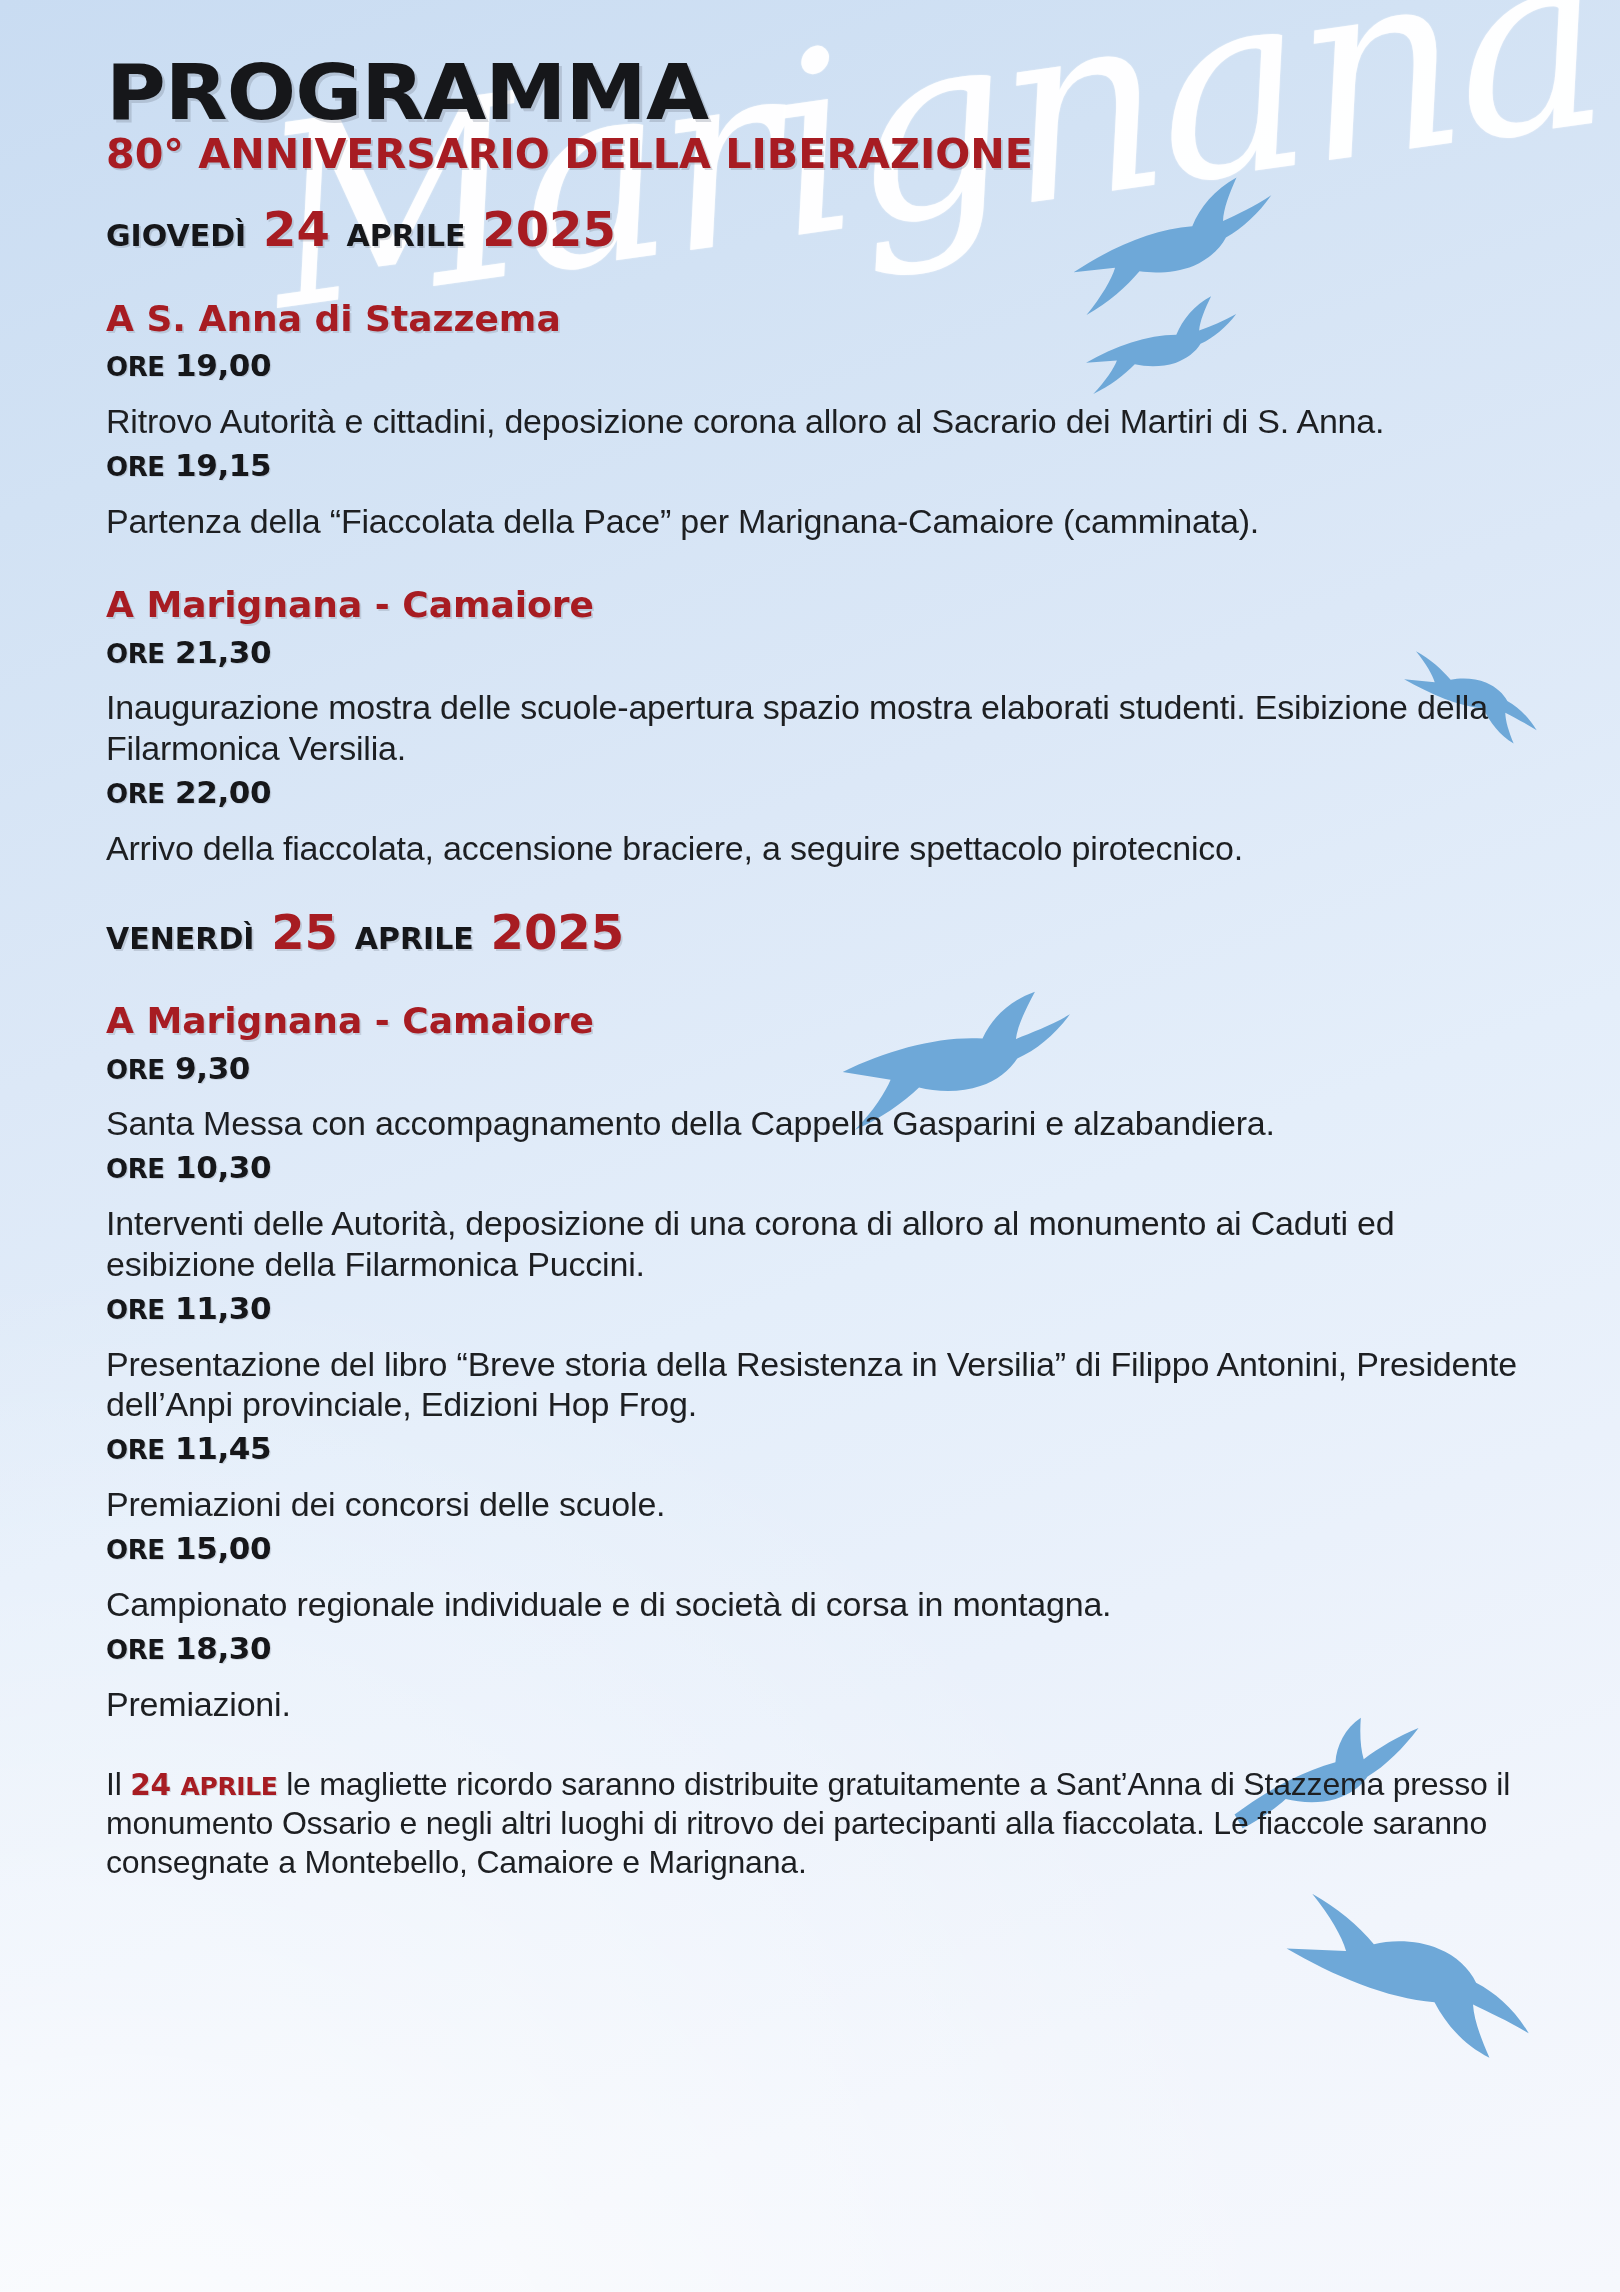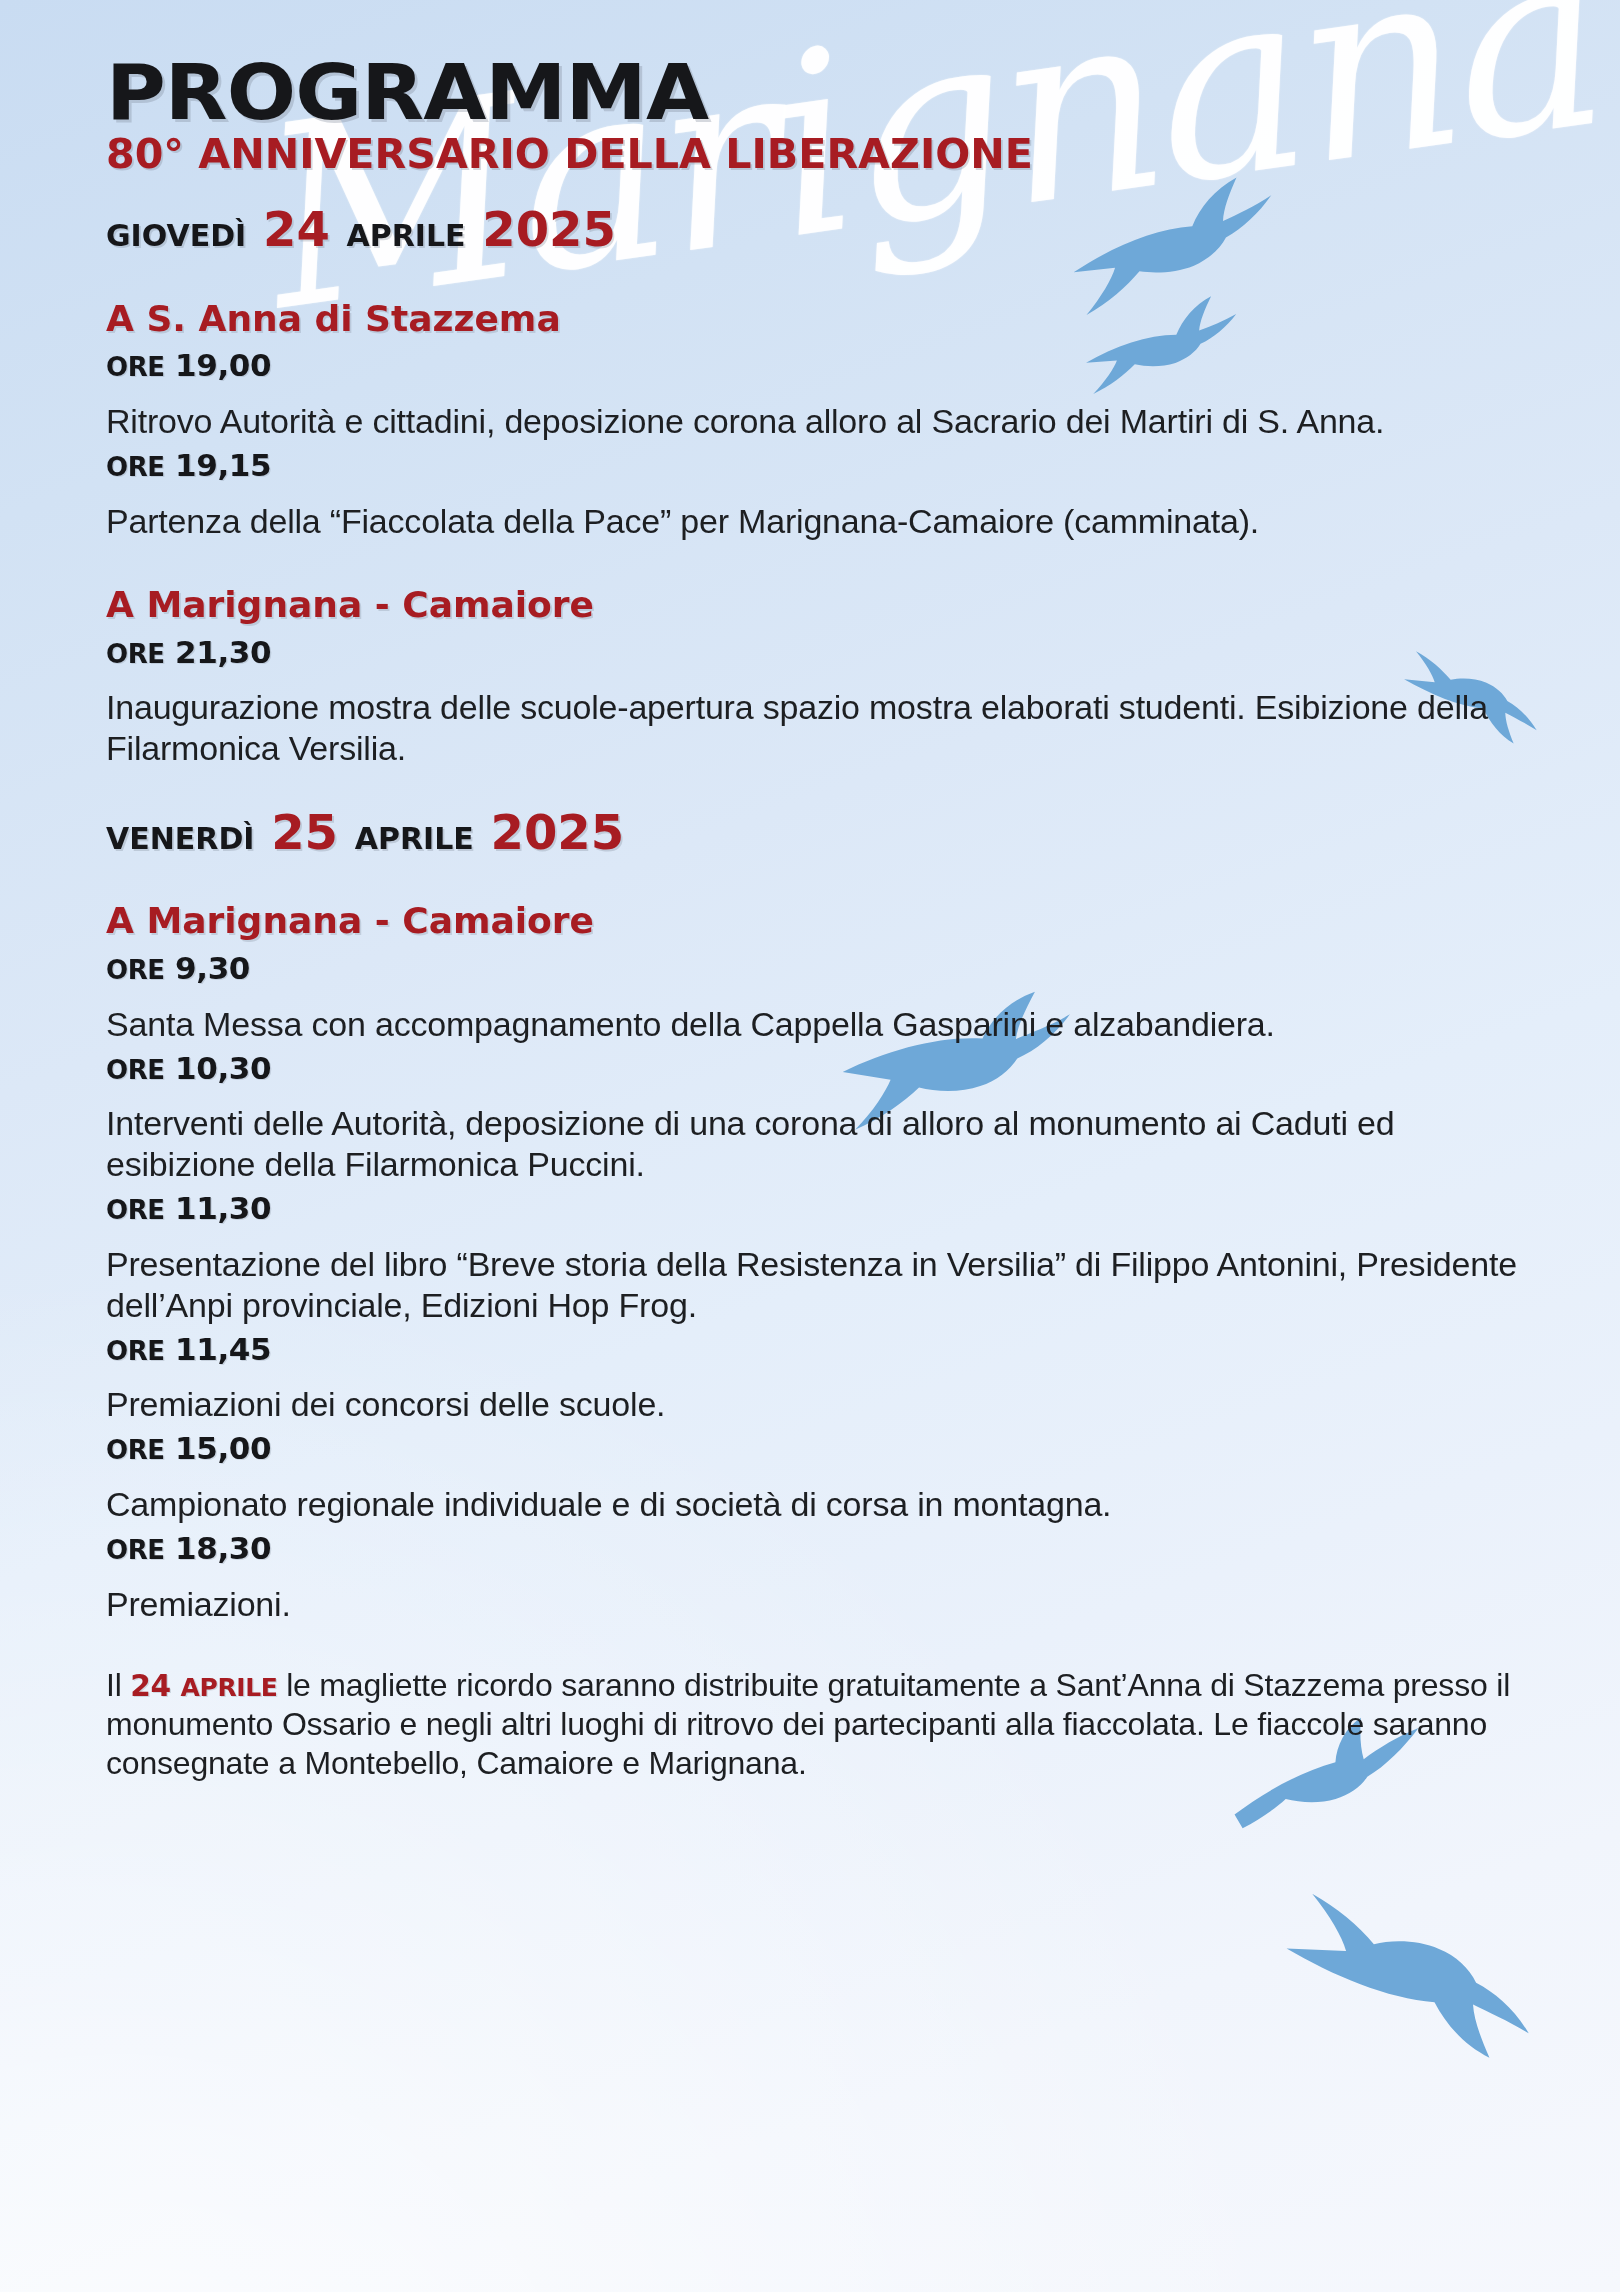--- a/index.html
+++ b/index.html
@@ -272,20 +272,27 @@
         <div class="place-head">A Marignana - Camaiore</div>
 
         <div>
           <div class="ore">
             <span class="small-caps">ORE</span>
             <span>21,30</span>
           </div>
           <p class="desc">Inaugurazione mostra delle scuole-apertura spazio mostra elaborati studenti. Esibizione della Filarmonica Versilia.</p>
         </div>
 
+        <div>
+          <div class="ore">
+            <span class="small-caps">ORE</span>
+            <span>22,00</span>
+          </div>
+          <p class="desc">Arrivo della fiaccolata, accensione braciere, a seguire spettacolo pirotecnico.</p>
+        </div>
       </div>
     </section>
 
     <div class="spacer-day"></div>
 
     <section>
       <div class="day-head">
         <span class="small-caps">VENERDÌ</span><span> </span><span class="hi">25</span><span> </span><span class="small-caps">APRILE</span><span> </span><span class="hi">2025</span>
       </div>
 

